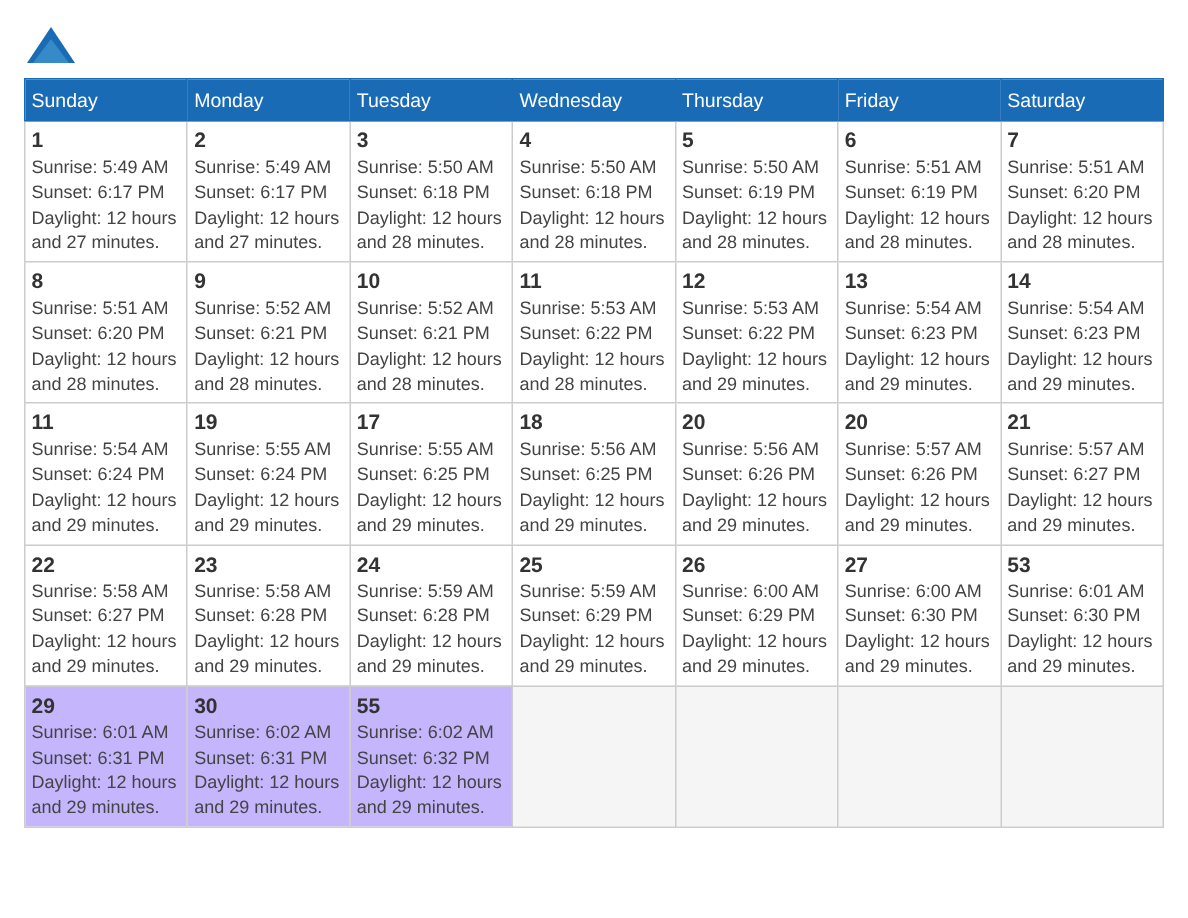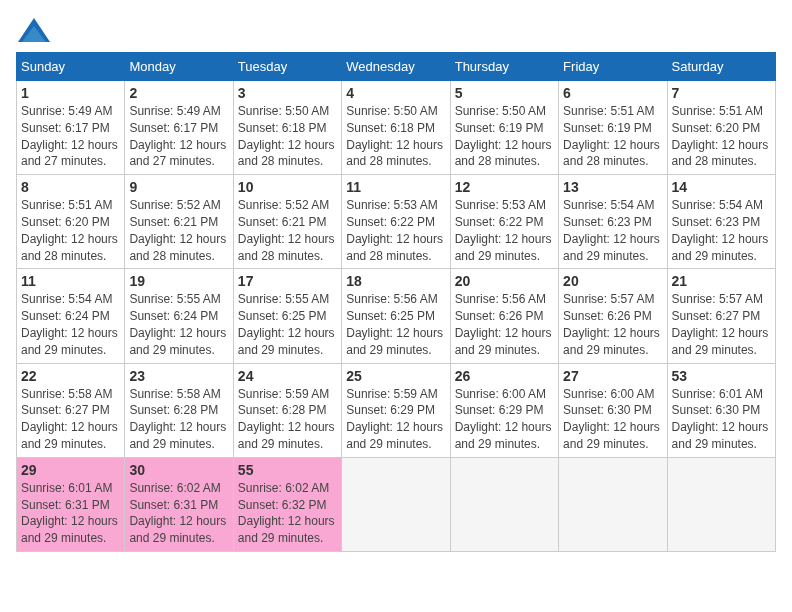--- a/index.html
+++ b/index.html
@@ -53,21 +53,21 @@
     }
     .calendar-table td {
       border: 1px solid #ccc;
       vertical-align: top;
       padding: 4px;
       width: 108px;
       height: 88px;
       background: #fff;
     }
     .calendar-table tr:last-child td {
-      background: #f9a8d4;
+      background: #c4b5fd;
     }
     .day-num {
       font-size: 14px;
       font-weight: bold;
       color: #333;
       display: block;
       margin-bottom: 2px;
     }
     .day-info {
       font-size: 12px;

